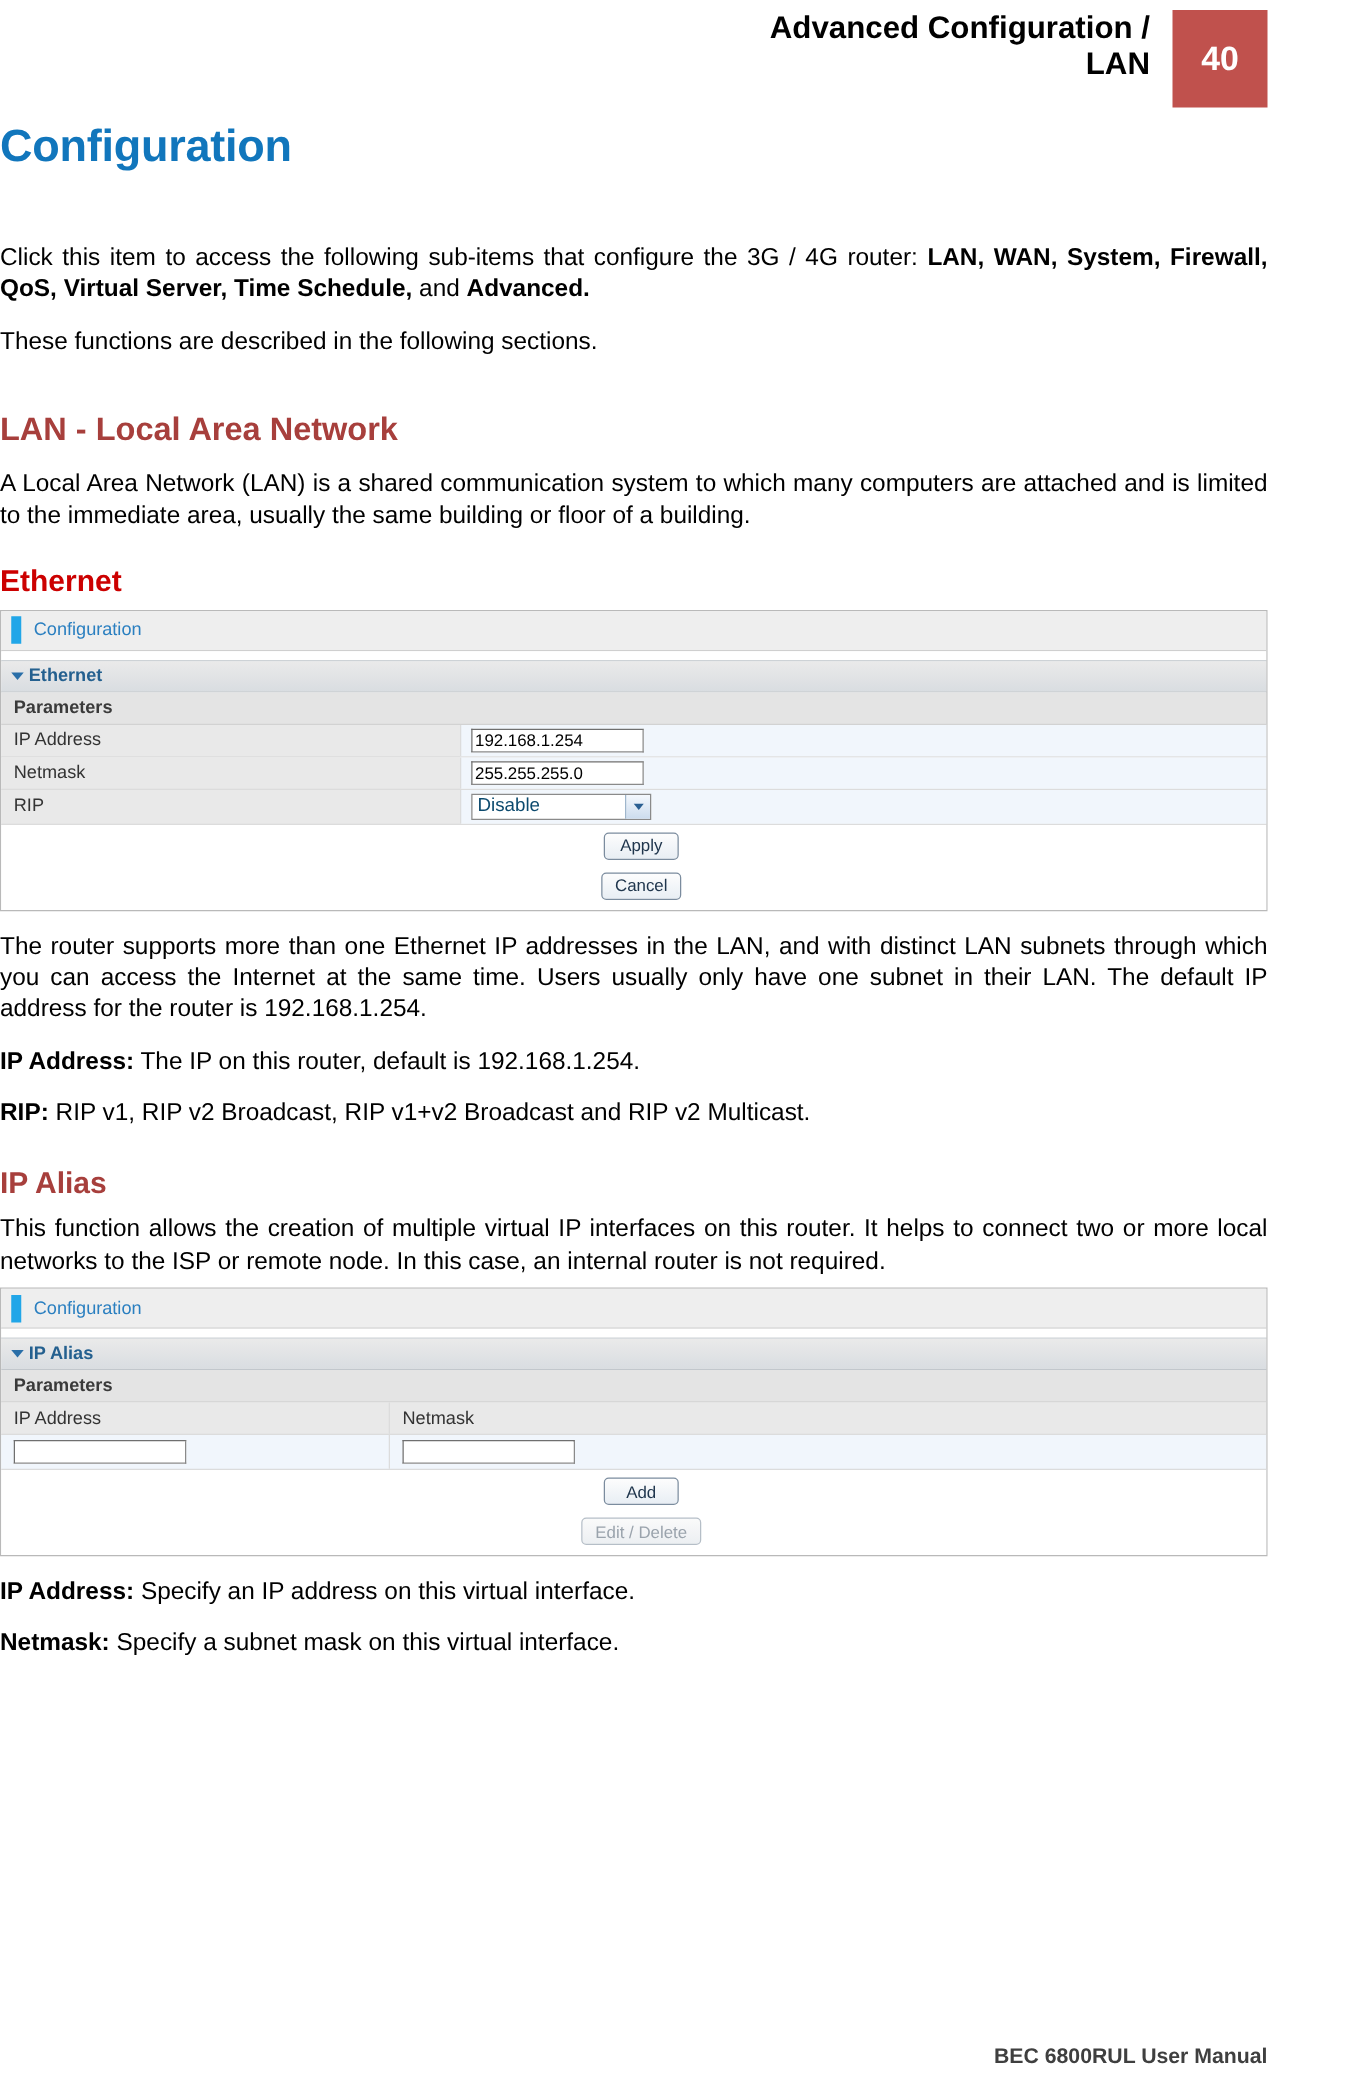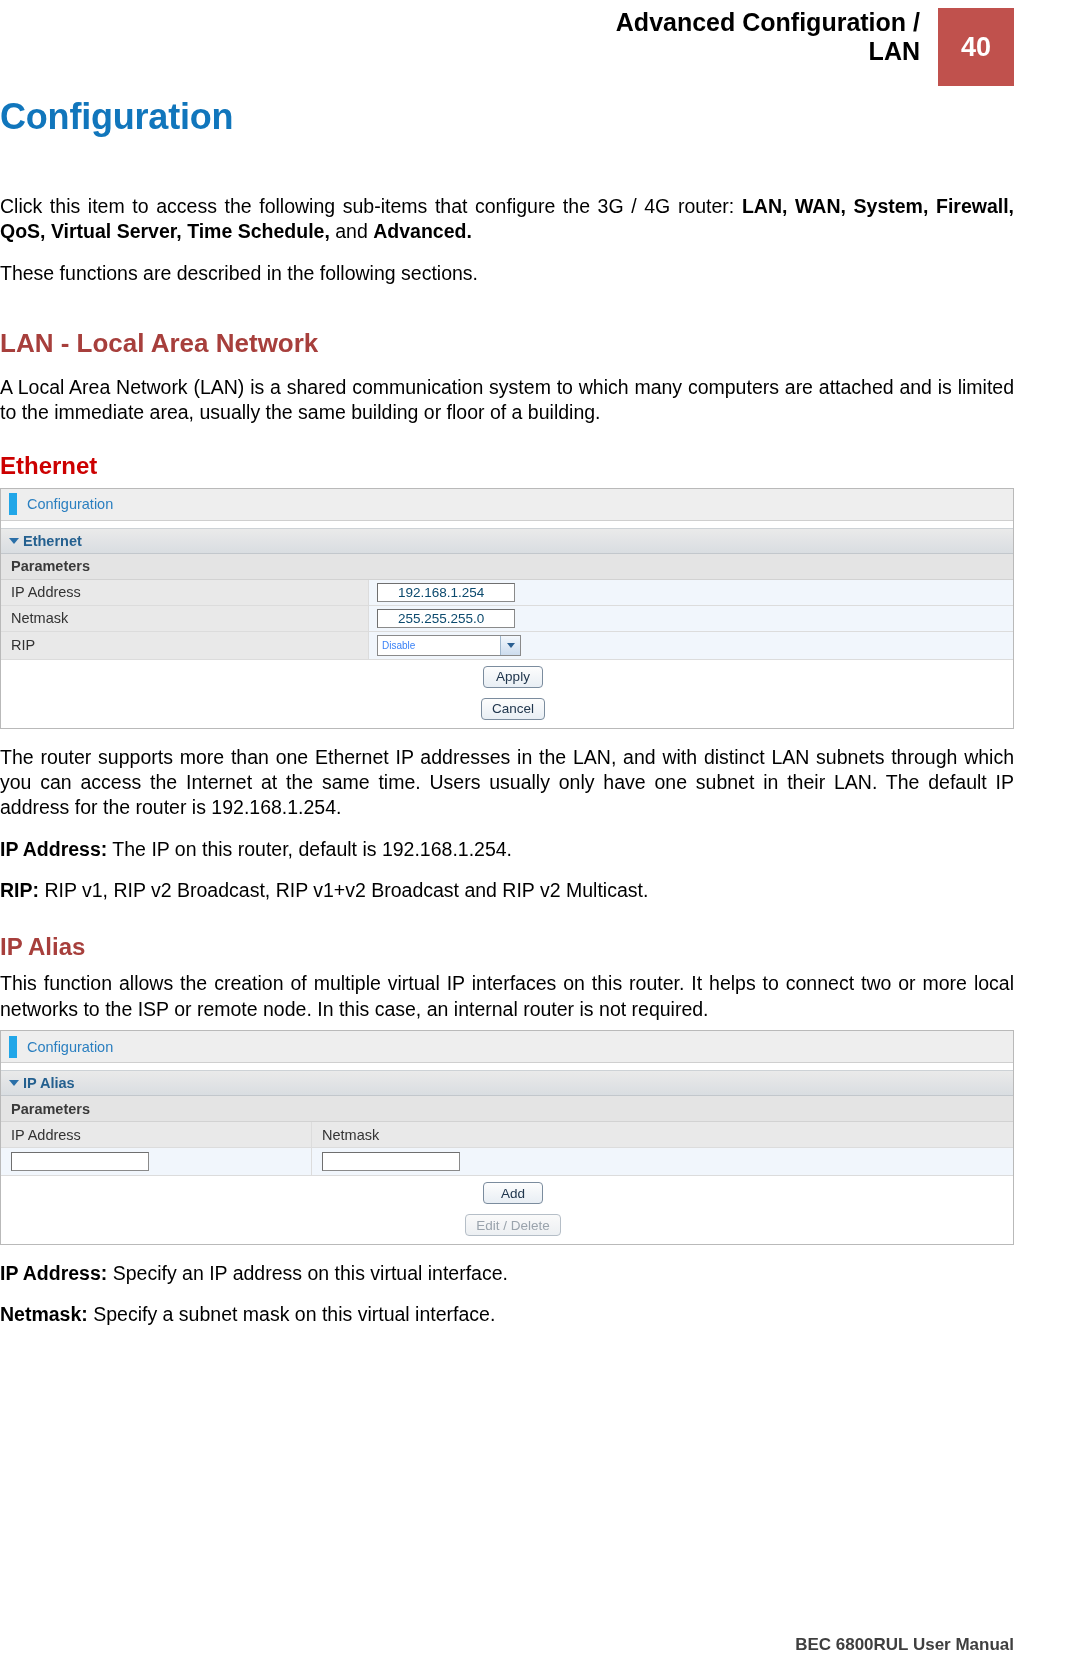--- a/index.html
+++ b/index.html
@@ -194,35 +194,35 @@
   }
 
   .ui-input {
     width: 138px;
     height: 19px;
     border: 1px solid #8a8a8a;
     border-top-color: #6f6f6f;
     border-left-color: #6f6f6f;
     background: #ffffff;
     font-size: 13.5px;
-    color: #0c4a6e;
-    padding: 0 20px;
+    color: #000000;
+    padding: 0 2px;
     line-height: 18px;
     font-family: "Liberation Sans", sans-serif;
   }
 
   .ui-select {
     width: 144px;
     height: 21px;
     border: 1px solid #8a8a8a;
     background: #ffffff;
-    font-size: 10px;
-    color: #3b82f6;
-    display: flex;
-    align-items: center;
+    font-size: 15px;
+    color: #0c4a6e;
+    display: flex;
+    align-items: flex-start;
     position: relative;
     padding-left: 4px;
   }
   .ui-select-arrow {
     position: absolute;
     right: 0; top: 0;
     width: 20px; height: 100%;
     background: linear-gradient(to bottom, #f4f8fd, #ccdcee);
     border-left: 1px solid #9fb6cc;
     display: flex;

